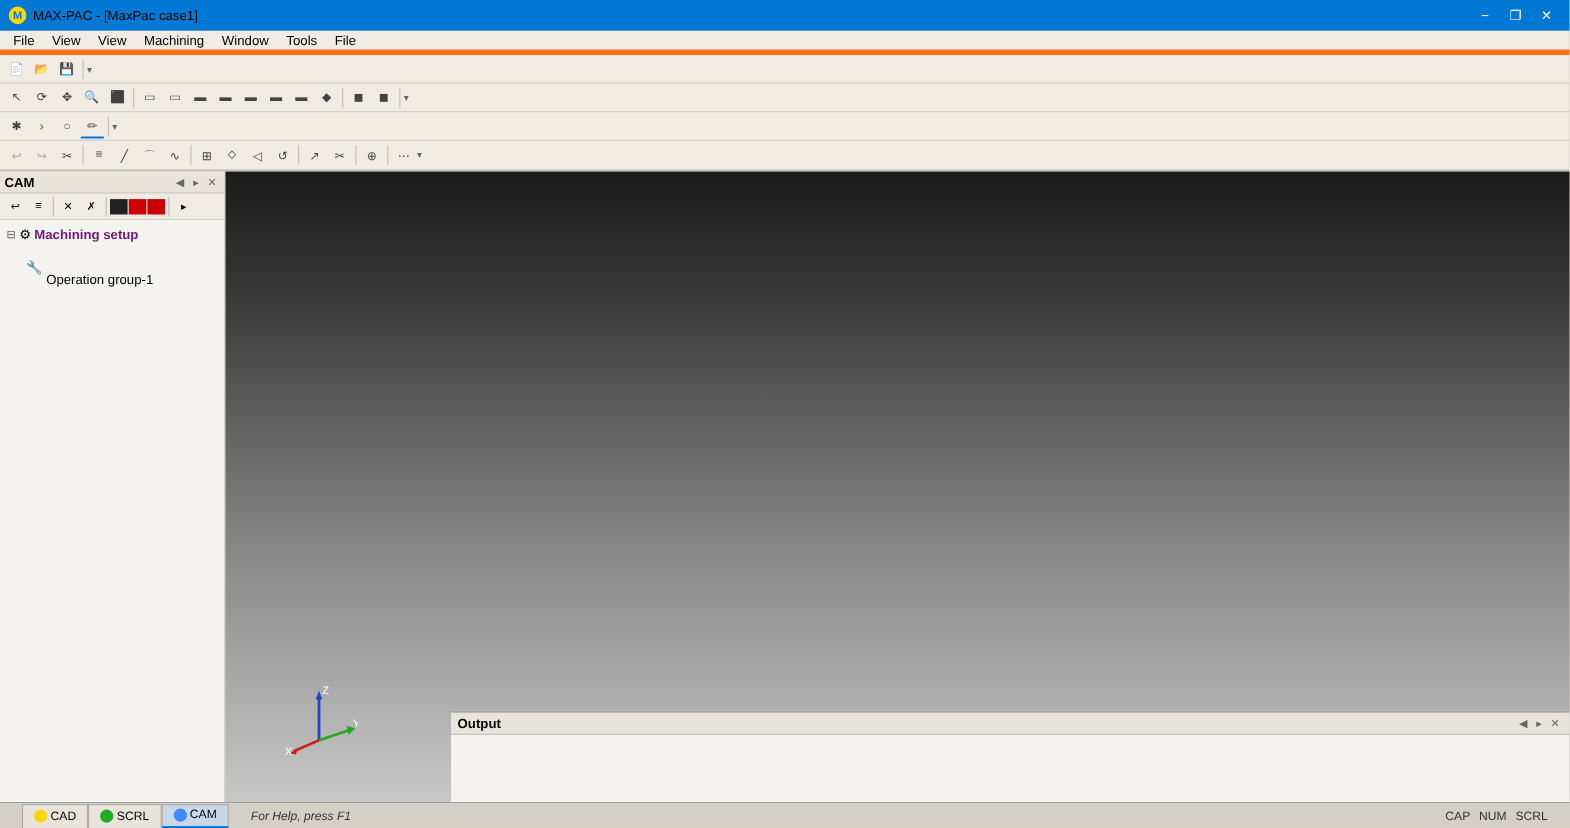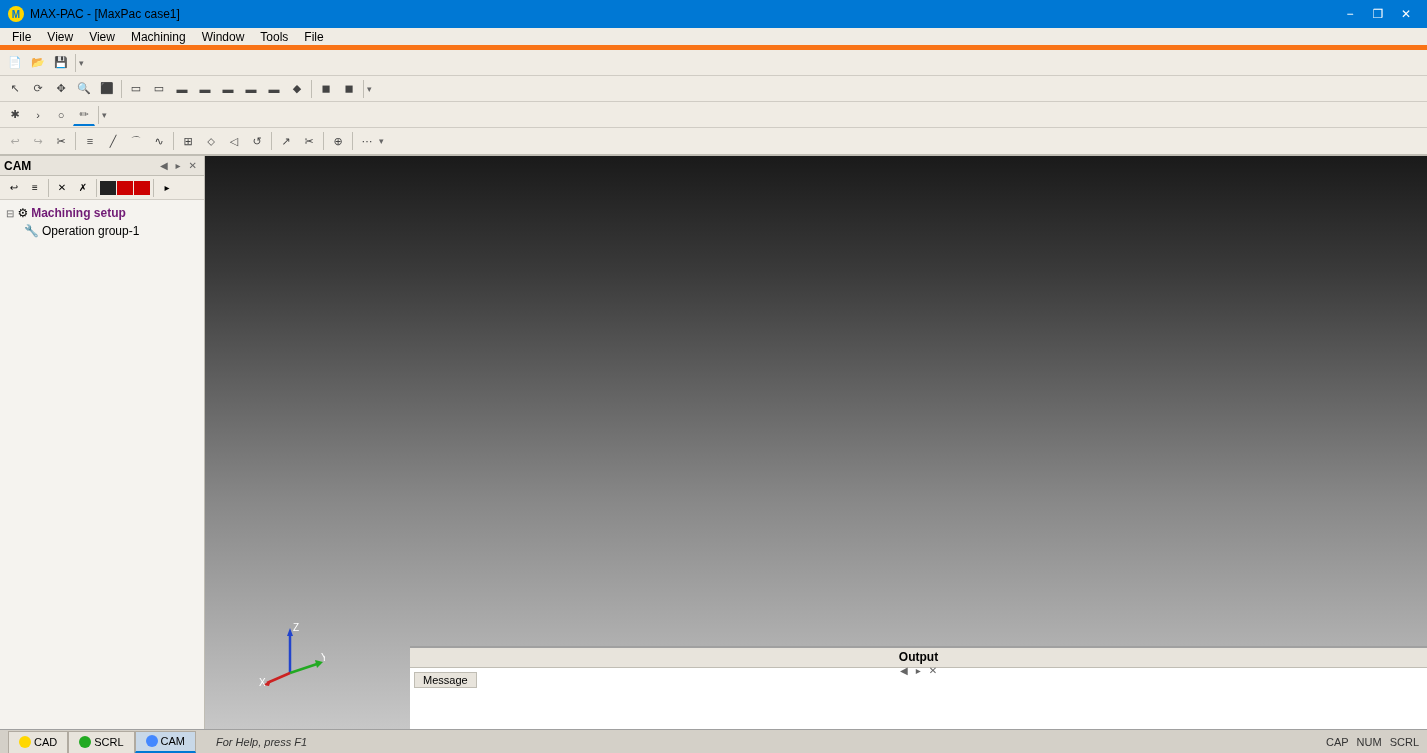--- a/index.html
+++ b/index.html
@@ -55,51 +55,51 @@
     .cam-tb-btn {
       width: 20px; height: 18px; background: transparent; border: 1px solid transparent;
       cursor: pointer; display: flex; align-items: center; justify-content: center; font-size: 10px;
     }
     #cam-tree { flex: 1; overflow: auto; padding: 4px; }
     .tree-root { display: flex; align-items: center; gap: 3px; padding: 2px; cursor: pointer; }
     .tree-child { display: flex; align-items: center; gap: 3px; padding: 2px; padding-left: 20px; cursor: pointer; }
     .tree-expand { font-size: 10px; color: #666; }
     .tree-icon { font-size: 12px; }
     .tree-label { font-size: 12px; color: #701a75; font-weight: bold; }
-    .tree-child-label { font-size: 12px; color: #000; }
+    .tree-child-label { font-size: 12px; color: #000; margin-top: 23px; }
 
     
     #viewport {
       flex: 1; position: relative; overflow: hidden;
       background: linear-gradient(to bottom, #1a1a1a 0%, #3a3a3a 20%, #888 60%, #c8c8c8 100%);
     }
 
     
     #axis-indicator {
       position: absolute; bottom: 40px; left: 50px;
     }
 
     
     #output-panel {
       position: absolute; bottom: 0; right: 0; left: 205px;
       height: 85px; background: #f5f3ef; border-top: 2px solid #a0a0a0;
     }
     #output-header {
       display: flex; align-items: center; justify-content: space-between;
-      background: #e8e4dc; border-bottom: 1px solid #c0bdb4; padding: 2px 6px; height: 20px; flex-direction: column;
+      background: #e8e4dc; border-bottom: 1px solid #c0bdb4; padding: 2px 6px; height: 20px;
     }
     #output-title { font-size: 12px; font-weight: bold; }
     #output-controls { display: flex; gap: 2px; }
     #output-body { padding: 4px; height: calc(100% - 20px); background: white; }
 
     
     #status-bar {
       position: fixed; bottom: 0; left: 0; right: 0;
       height: 24px; background: #d4d0c8; border-top: 1px solid #a0a0a0;
-      display: flex; align-items: center; justify-content: space-between; padding: 0 8px;
+      display: flex; align-items: center; justify-content: space-between; padding: 0 20px;
     }
     #status-tabs { display: flex; align-items: center; gap: 0; }
     .status-tab {
       display: flex; align-items: center; gap: 3px;
       padding: 2px 10px; height: 22px; border: 1px solid #b0aaa0;
       background: #e8e4dc; cursor: pointer; font-size: 11px; border-bottom: none;
     }
     .status-tab.active { background: #c8d8e8; border-bottom: 2px solid #0078d4; }
     .status-tab-icon { width: 12px; height: 12px; border-radius: 50%; }
     .status-indicators { display: flex; gap: 8px; font-size: 11px; color: #333; }
@@ -265,23 +265,20 @@
 
     <div id="output-panel">
       <div id="output-header">
         <span id="output-title">Output</span>
         <div id="output-controls">
           <span class="panel-ctrl-btn">◀</span>
           <span class="panel-ctrl-btn">▸</span>
           <span class="panel-ctrl-btn">✕</span>
         </div>
       </div>
-      <div id="output-body">
-        <button style="background:#e8e4dc; border:1px solid #c0bdb4; padding:1px 8px; font-size:11px; cursor:pointer;">Message</button>
-      </div>
     </div>
   </div>
 </div>
 
 <div id="status-bar">
   <div style="display:flex; align-items:center; gap:4px;">
     <div id="status-tabs">
       <div class="status-tab">
         <div class="status-tab-icon" style="background:#ffd700;"></div>
         <span>CAD</span>

